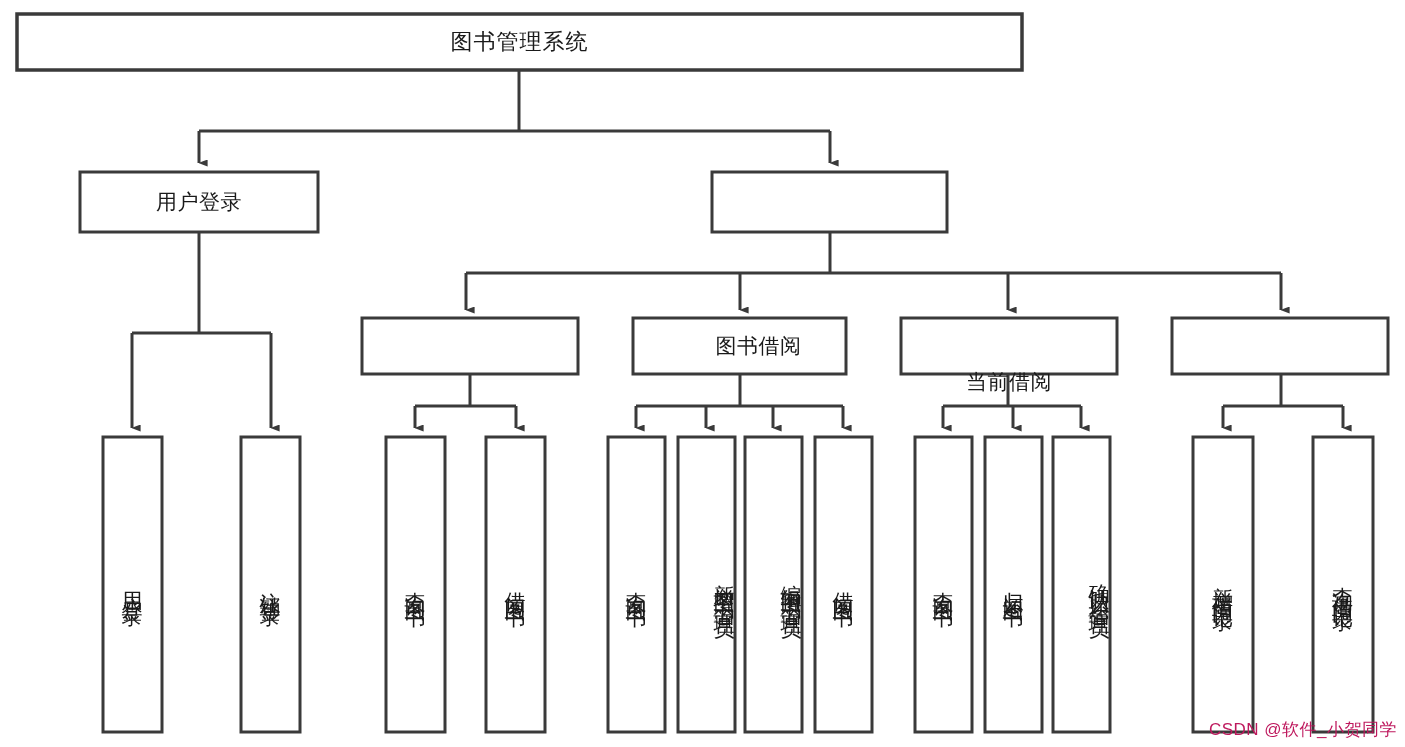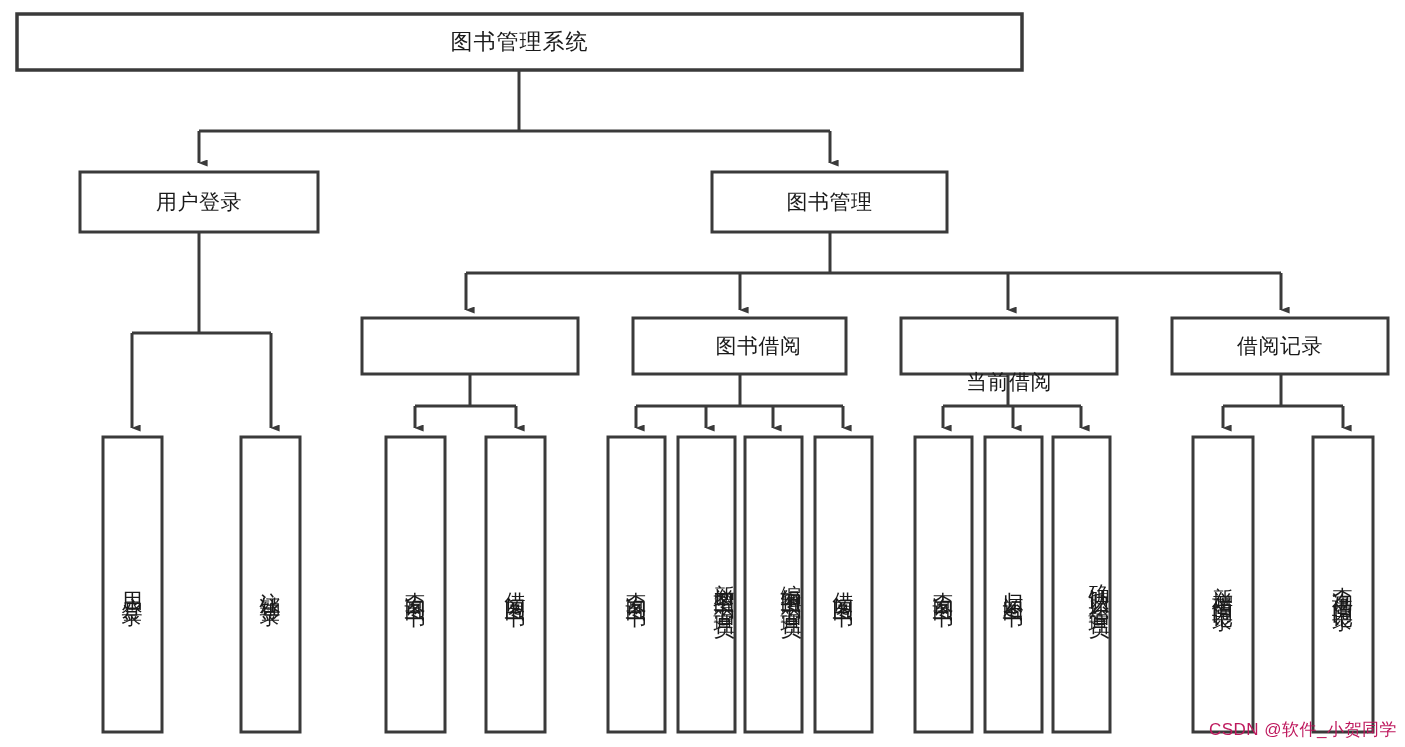--- a/index.html
+++ b/index.html
@@ -159,28 +159,26 @@
     <path class="connector" d="M1281,374 L1281,406"></path>
     <path class="connector" d="M1223,406 L1343,406"></path>
     <path class="connector" marker-end="url(#arrowhead)" d="M1223,406 L1223,428"></path>
     <path class="connector" marker-end="url(#arrowhead)" d="M1343,406 L1343,428"></path>
   </svg>
 
   <div class="node-label label-root" style="left:17px; top:14px; width:1005px; height:56px;border-radius:13px;">图书管理系统</div>
 
   <div class="node-label label-h" style="left:80px; top:172px; width:238px; height:60px;">用户登录</div>
 
-  <div class="node-label label-h" style="left:712px; top:172px; width:235px; height:60px;">图书管理</div>
 
 
   <div class="node-label label-h" style="left:633px; top:318px; width:251px; height:56px;">图书借阅</div>
 
   <div class="node-label label-h" style="left:901px; top:318px; width:216px; height:56px;margin-top:36px;">当前借阅</div>
 
-  <div class="node-label label-h" style="left:1172px; top:318px; width:216px; height:56px;">借阅记录</div>
 
   <div class="node-label label-v" style="left:103px; top:437px; width:59px; height:295px;">用户登录</div>
 
   <div class="node-label label-v" style="left:241px; top:437px; width:59px; height:295px;">注销登录</div>
 
   <div class="node-label label-v" style="left:386px; top:437px; width:59px; height:295px;">查询图书</div>
 
   <div class="node-label label-v" style="left:486px; top:437px; width:59px; height:295px;">借阅图书</div>
 
   <div class="node-label label-v" style="left:608px; top:437px; width:57px; height:295px;">查询图书</div>

